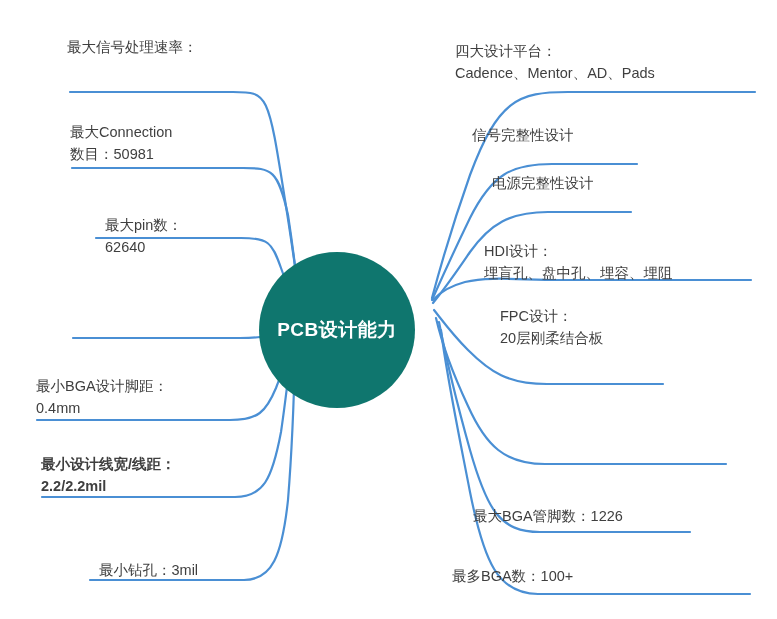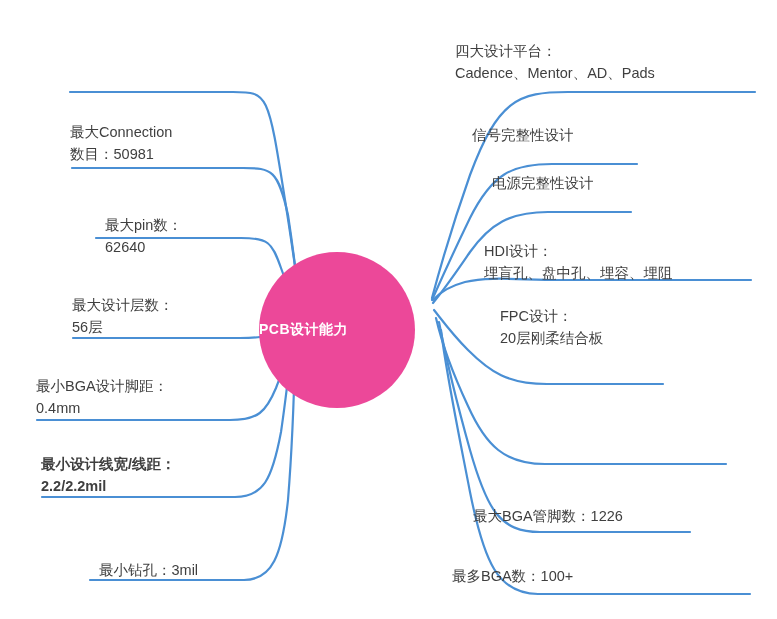--- a/index.html
+++ b/index.html
@@ -26,25 +26,26 @@
     height: 619px;
     pointer-events: none;
   }
   .center-node {
     position: absolute;
     left: 259px;
     top: 252px;
     width: 156px;
     height: 156px;
     border-radius: 50%;
-    background: #ec4899;
+    background: #0f766e;
     color: #ffffff;
     display: flex;
     align-items: center;
-    font-size: 14px;
+    justify-content: center;
+    font-size: 19px;
     font-weight: bold;
     letter-spacing: 0.5px;
     z-index: 5;
   }
   .leaf {
     position: absolute;
     color: #3f3f3f;
     font-size: 14.5px;
     line-height: 1.55;
     white-space: nowrap;
@@ -85,36 +86,33 @@
       <path d="M690,532 L540,532 C500,532 487,510 470,450 C456,400 446,358 439,322"></path>
       <path d="M750,594 L538,594 C498,594 484,562 470,492 C456,420 446,372 441,330"></path>
     </g>
   </svg>
 
   <div class="center-node">
     <span>PCB设计能力</span>
   </div>
 
   <div class="leaf left" style="left:67px; top:36px;">
+    <span class="leaf-line">最大信号处理速率：</span>
   </div>
 
   <div class="leaf left" style="left:70px; top:121px;">
     <span class="leaf-line">最大Connection</span>
     <span class="leaf-line">数目：50981</span>
   </div>
 
   <div class="leaf left" style="left:105px; top:214px;">
     <span class="leaf-line">最大pin数：</span>
     <span class="leaf-line">62640</span>
   </div>
 
-  <div class="leaf left" style="left:72px; top:294px;">
-    <span class="leaf-line">最大设计层数：</span>
-    <span class="leaf-line">56层</span>
-  </div>
 
   <div class="leaf left" style="left:36px; top:375px;">
     <span class="leaf-line">最小BGA设计脚距：</span>
     <span class="leaf-line">0.4mm</span>
   </div>
 
   <div class="leaf left" style="left:41px; top:453px;font-weight:bold;">
     <span class="leaf-line">最小设计线宽/线距：</span>
     <span class="leaf-line">2.2/2.2mil</span>
   </div>

